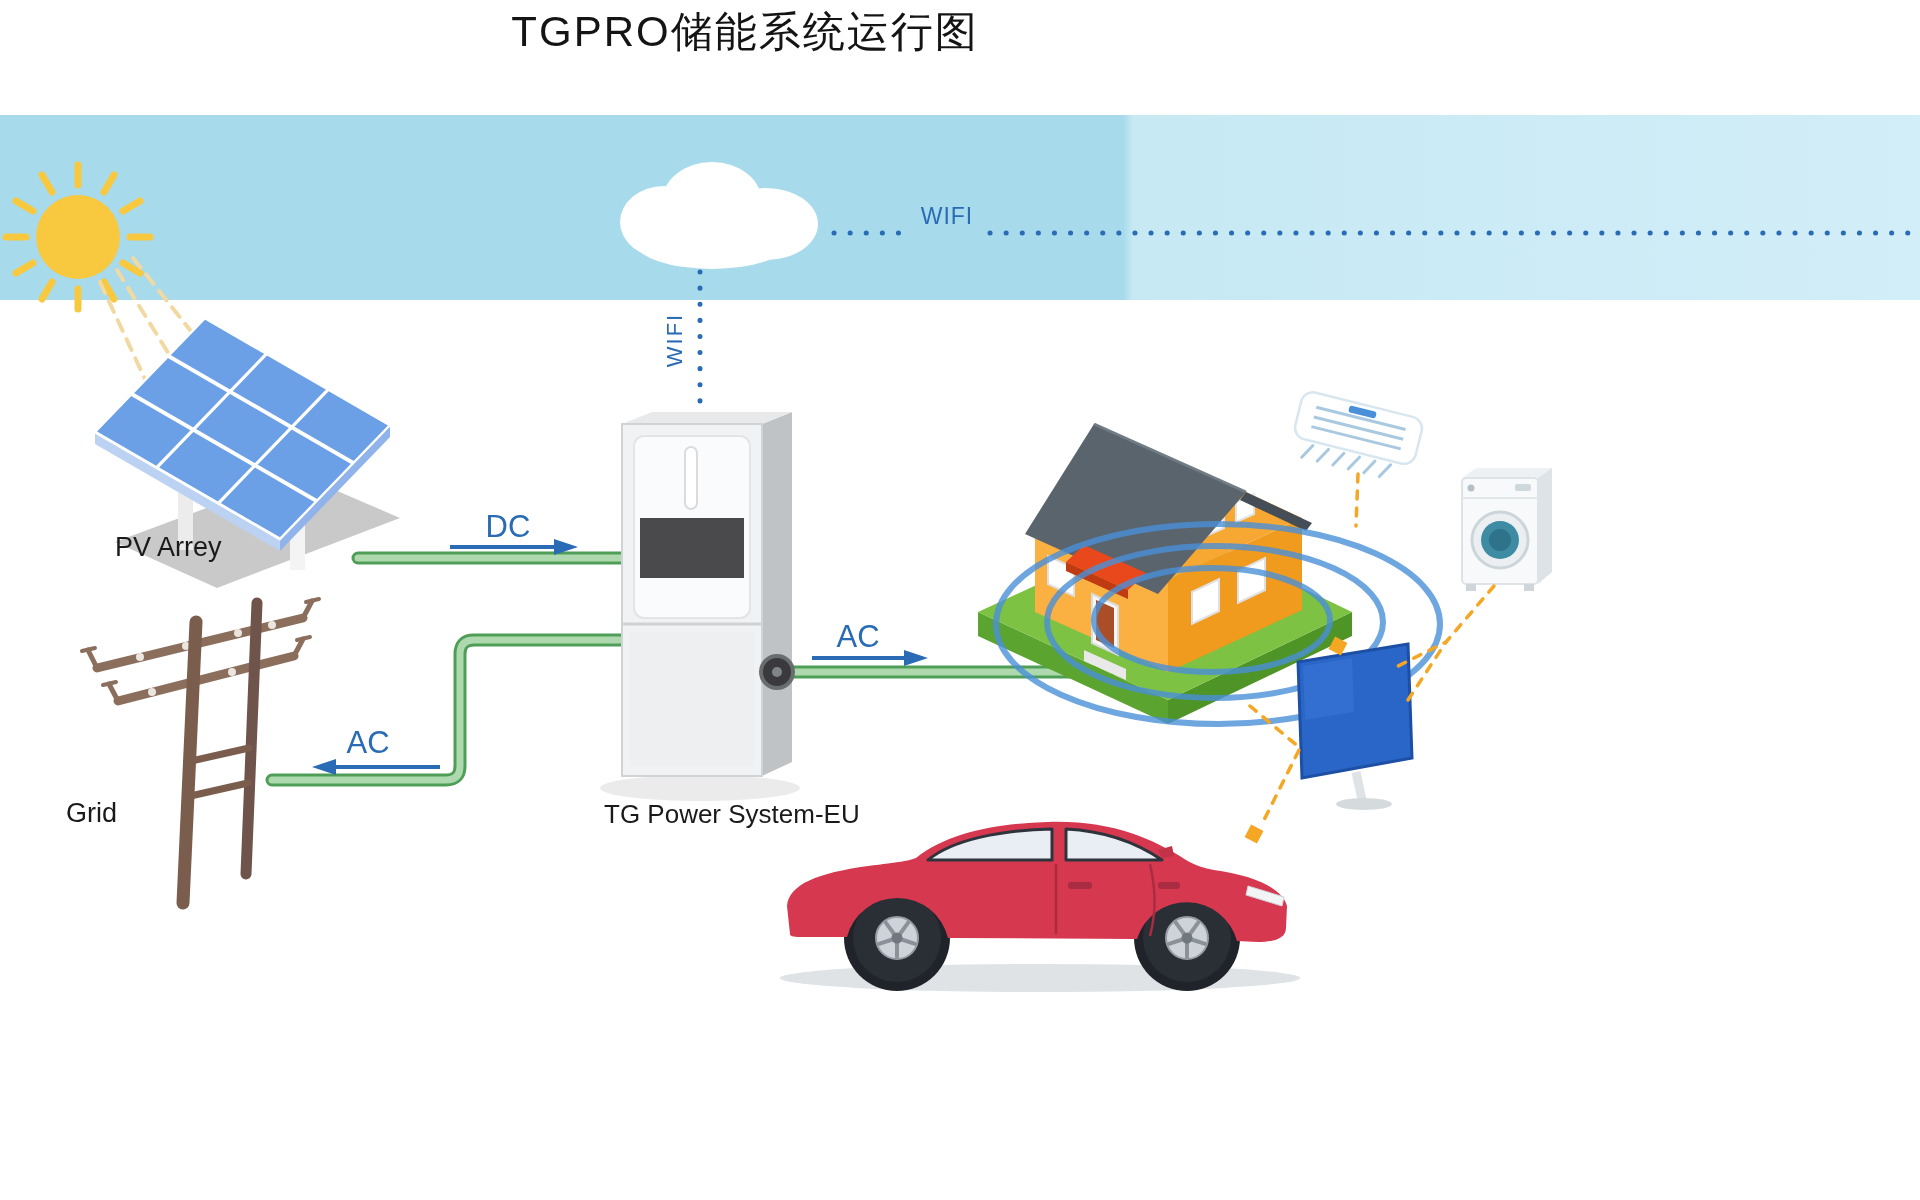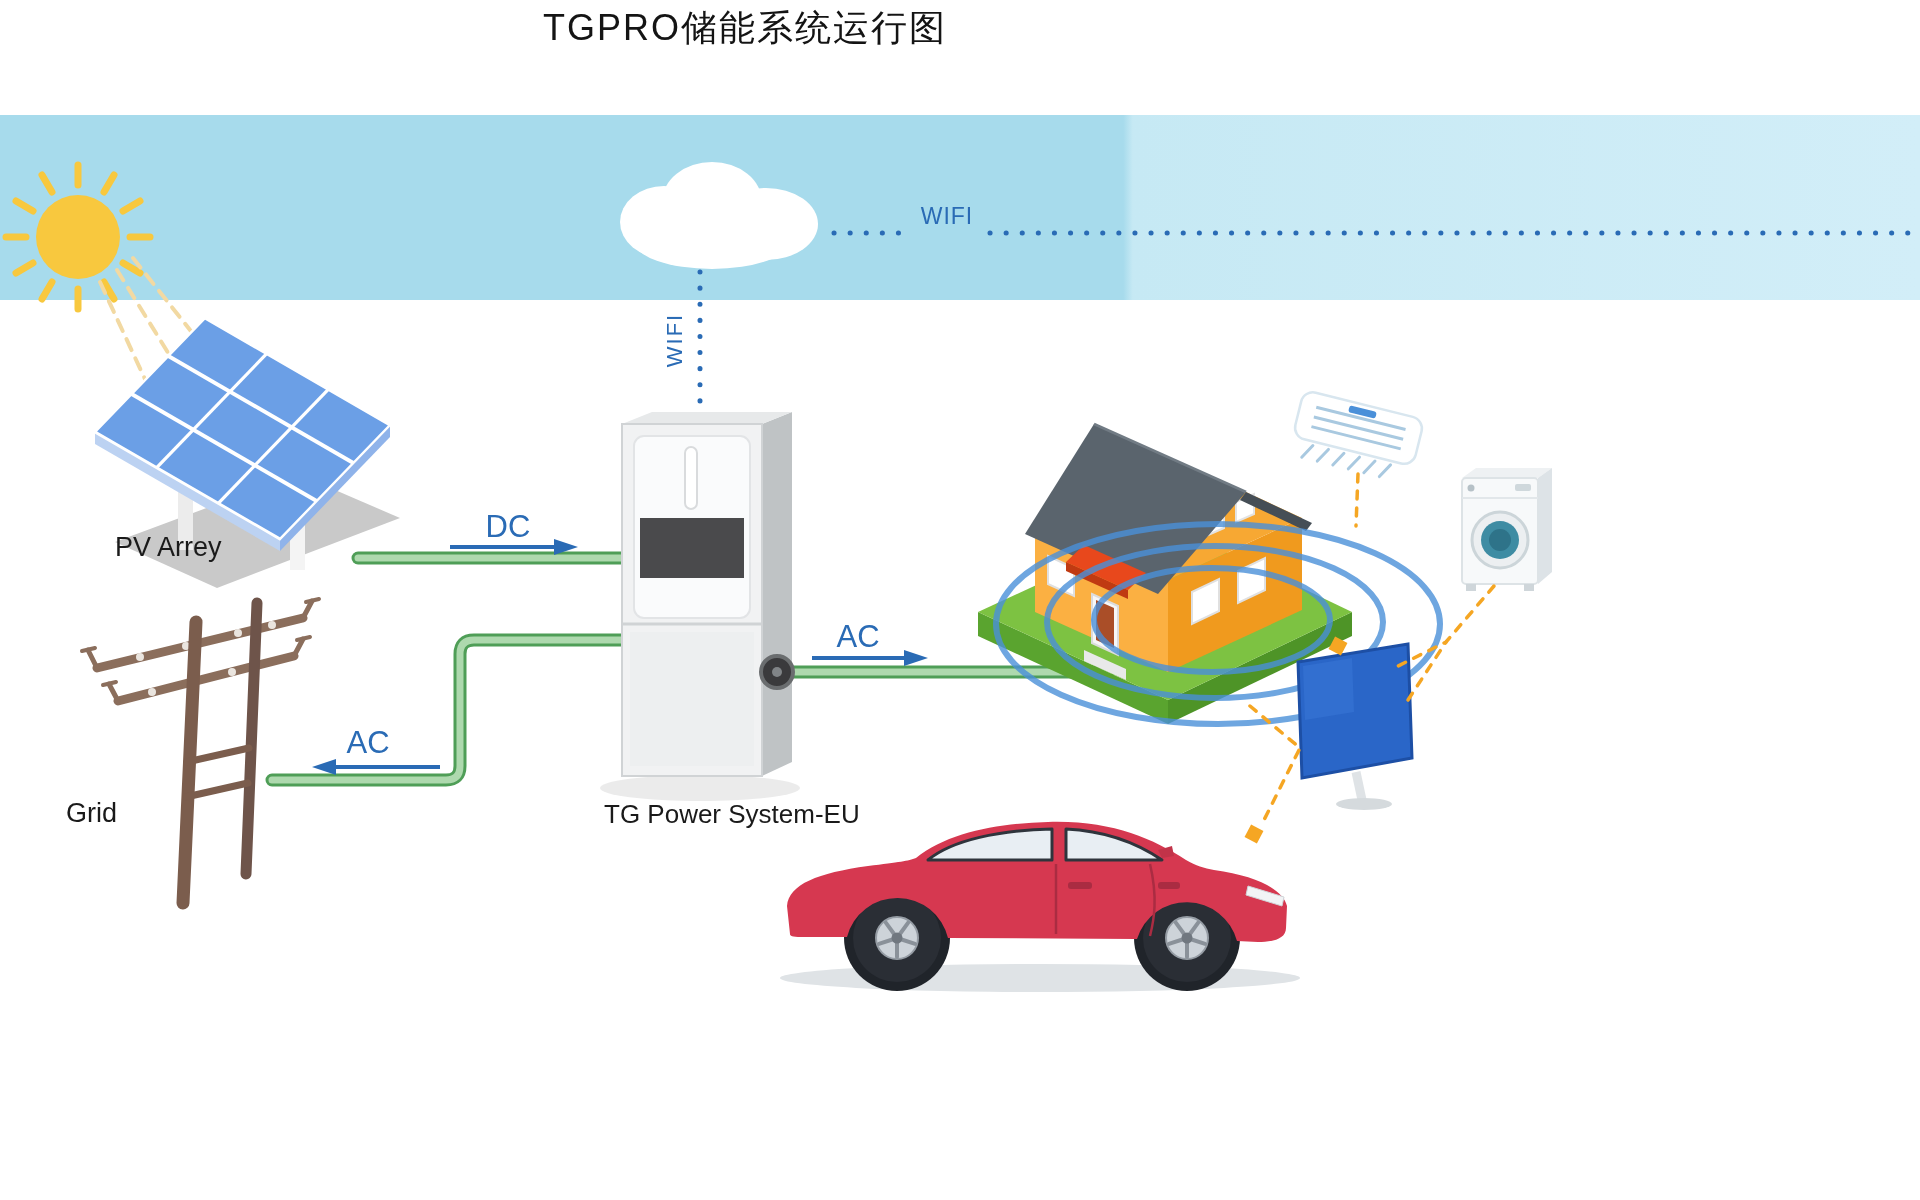--- a/index.html
+++ b/index.html
@@ -6,21 +6,21 @@
   .canvas{
     position:relative;
     width:1920px;height:1200px;
     background:#ffffff;
     overflow:hidden;
     font-family:"Liberation Sans","DejaVu Sans",sans-serif;
   }
   .canvas svg{position:absolute;left:0;top:0;}
   .title{
     position:absolute;top:4px;left:745px;transform:translateX(-50%);
-    font-size:36px;font-weight:500;letter-spacing:2px;color:#141414;
+    font-size:42px;font-weight:500;letter-spacing:2px;color:#141414;
     white-space:nowrap;
   }
   svg text{font-family:"Liberation Sans","DejaVu Sans",sans-serif;}
 </style>
 </head>
 <body>
 
 <div class="canvas">
 
   <svg width="1920" height="1200" viewBox="0 0 1920 1200">

